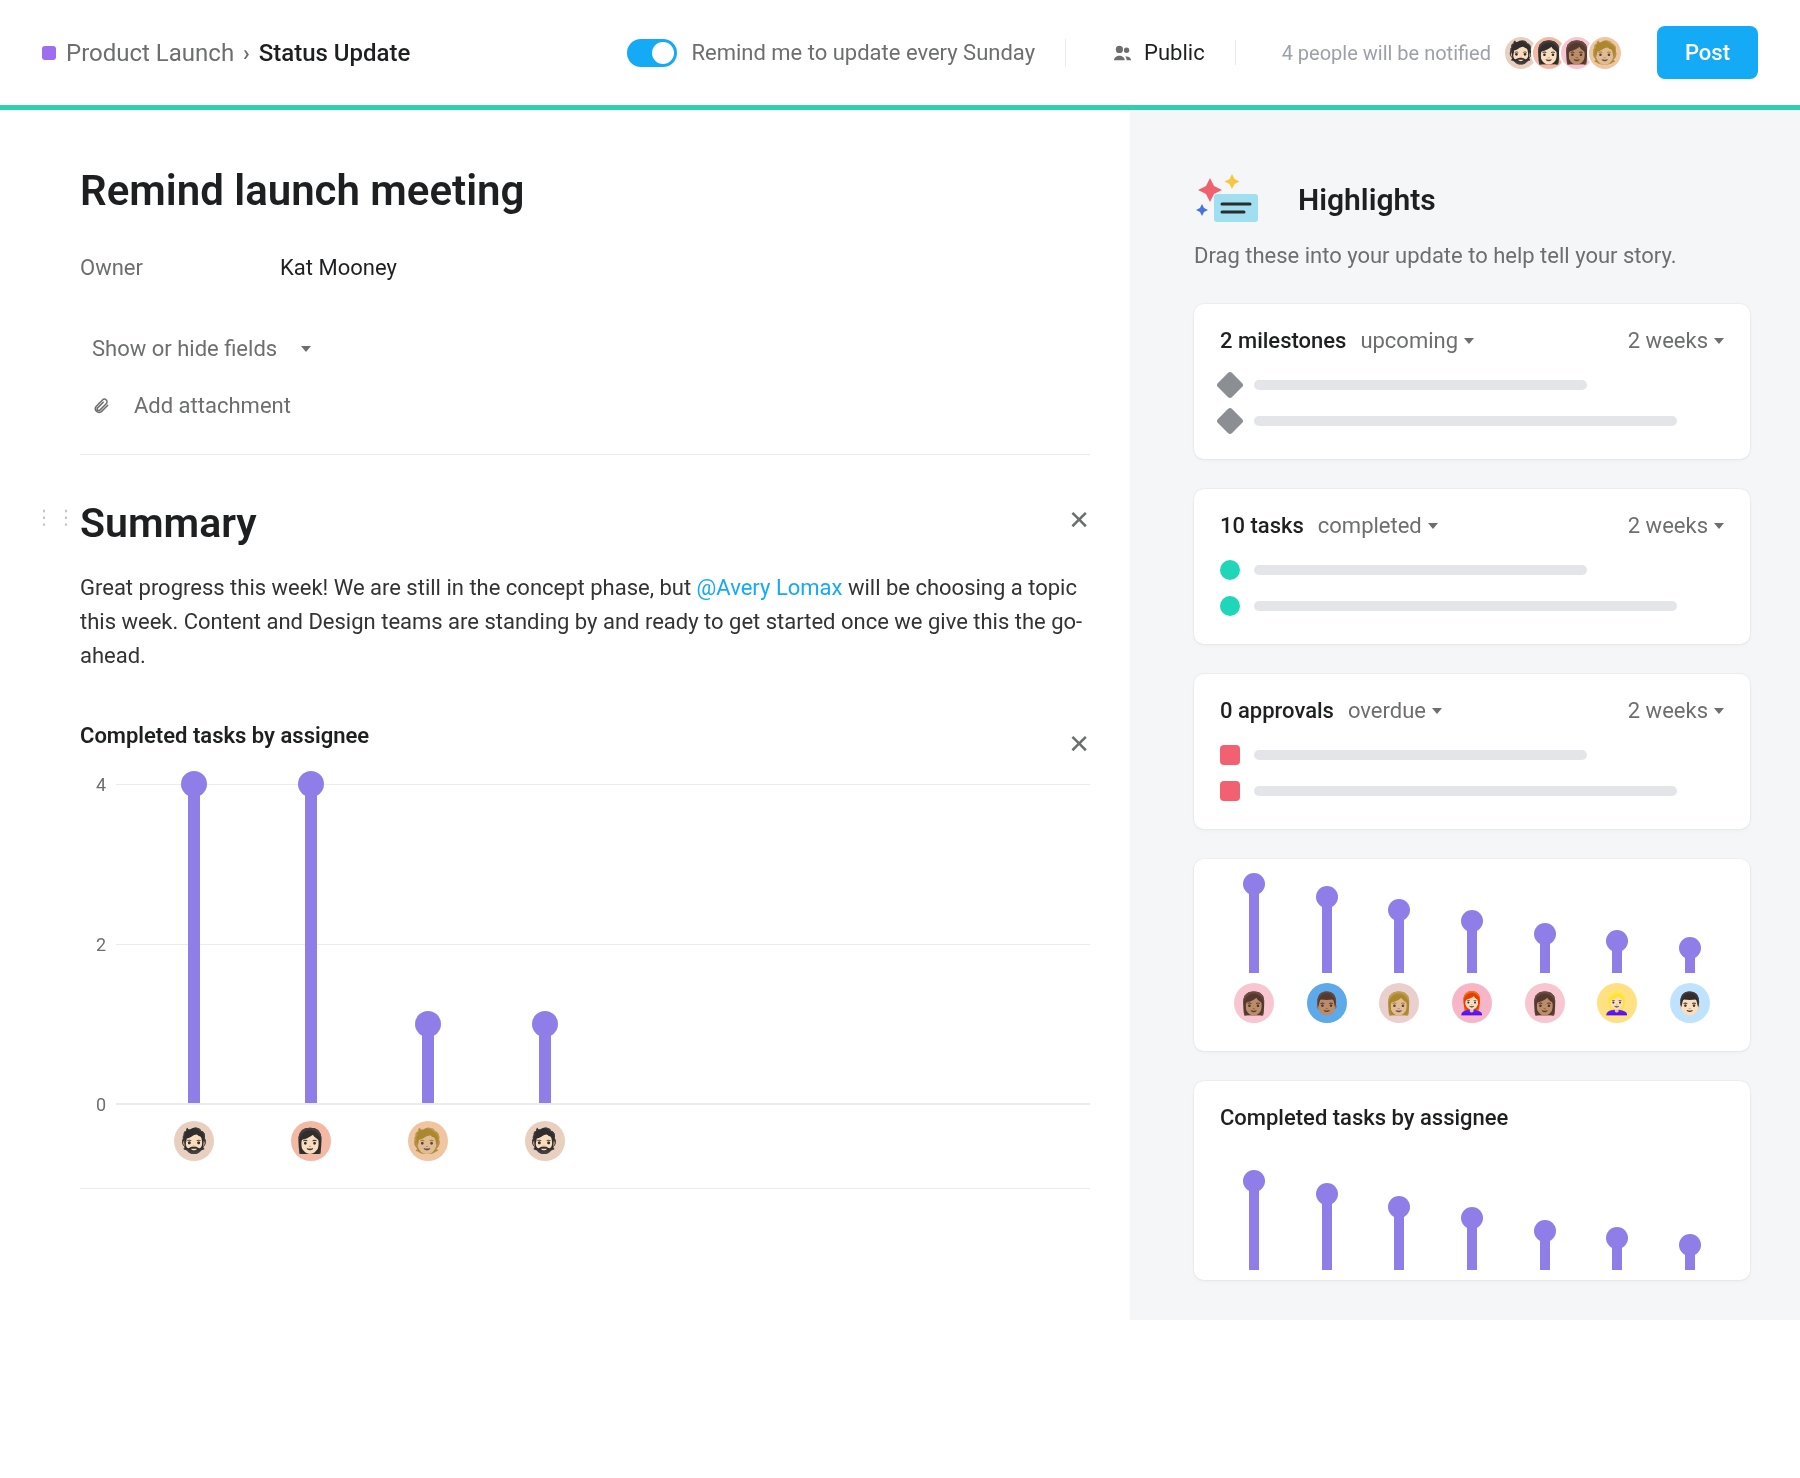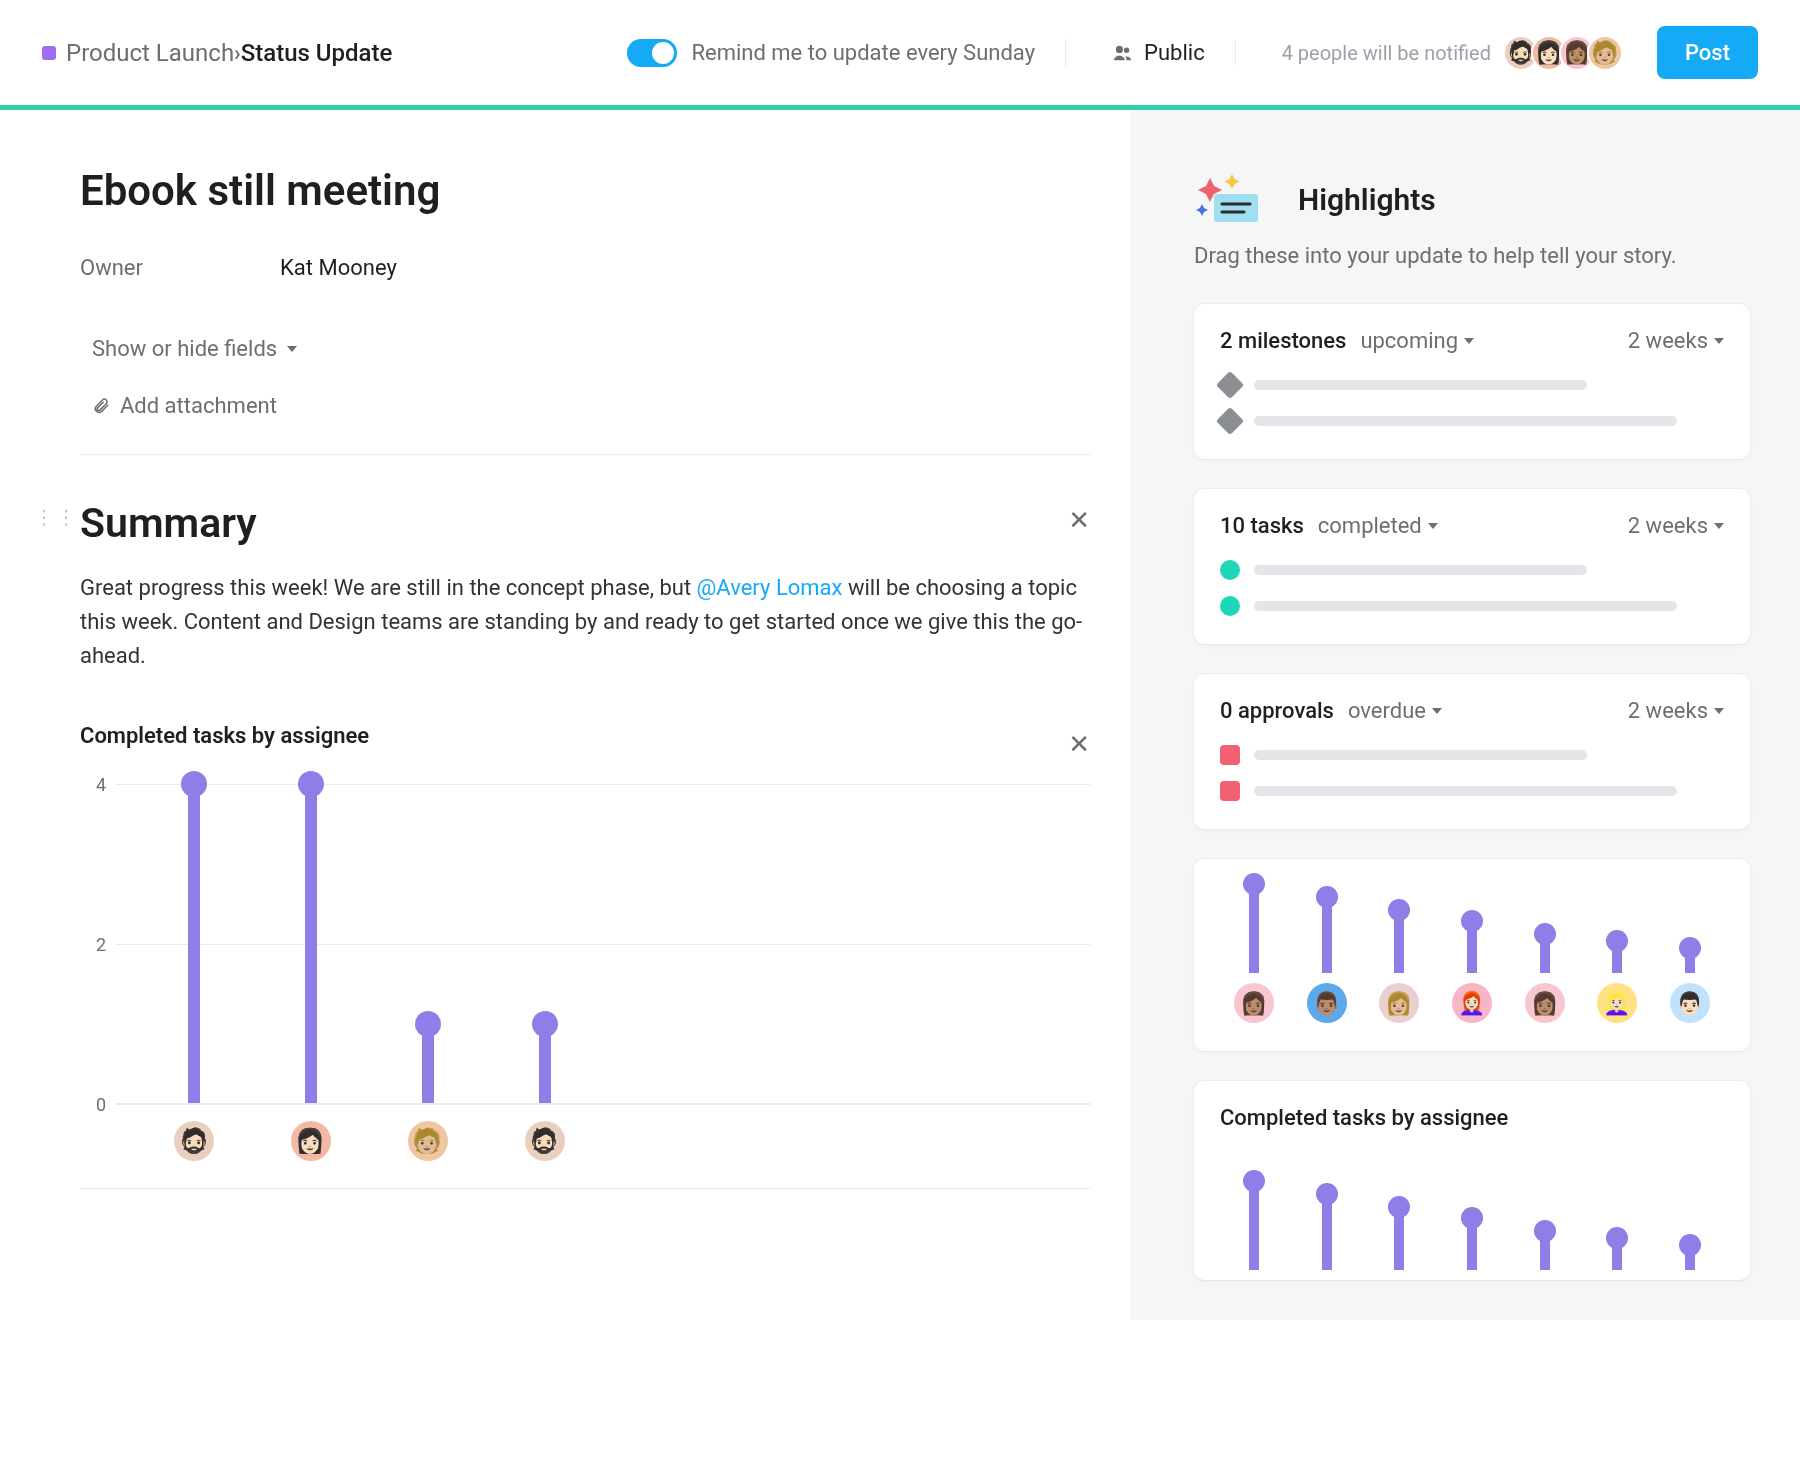--- a/index.html
+++ b/index.html
@@ -34,21 +34,21 @@
     display: flex;
     align-items: center;
     padding: 26px 42px;
     gap: 16px;
     border-bottom: 5px solid #2fd0b0;
     position: relative;
   }
   .crumbs {
     display: flex;
     align-items: center;
-    gap: 0;
+    gap: 9px;
     font-size: 24px;
     flex: 0 0 auto;
   }
   .crumb-dot {
     width: 14px;
     height: 14px;
     border-radius: 3px;
     background: #9e6ef0;
     display: inline-block;
     margin-right: 10px;
@@ -187,21 +187,21 @@
   }
   .status-dot {
     width: 14px;
     height: 14px;
     border-radius: 50%;
     background: #00d4a1;
   }
   .show-hide, .add-attach {
     display: inline-flex;
     align-items: center;
-    gap: 10px;
+    gap: 24px;
     color: var(--text-muted);
     font-size: 22px;
     cursor: pointer;
     margin-top: 20px;
     padding: 8px 12px;
     border-radius: 6px;
   }
   .add-attach { margin-top: 16px; }
   .divider {
     height: 1px;
@@ -501,21 +501,21 @@
         </div>
     </div>
 
     <button class="post-btn">Post</button>
   </div>
 
   <div class="body">
 
     <div class="main">
 
-      <h1 class="title">Ebook still meeting</h1>
+      <h1 class="title">Remind launch meeting</h1>
 
 
       <div class="field-row">
         <div class="field-label">Owner</div>
         <div>Kat Mooney</div>
       </div>
 
       <div class="show-hide">
         <span>Show or hide fields</span>
         <span class="chev"></span>

